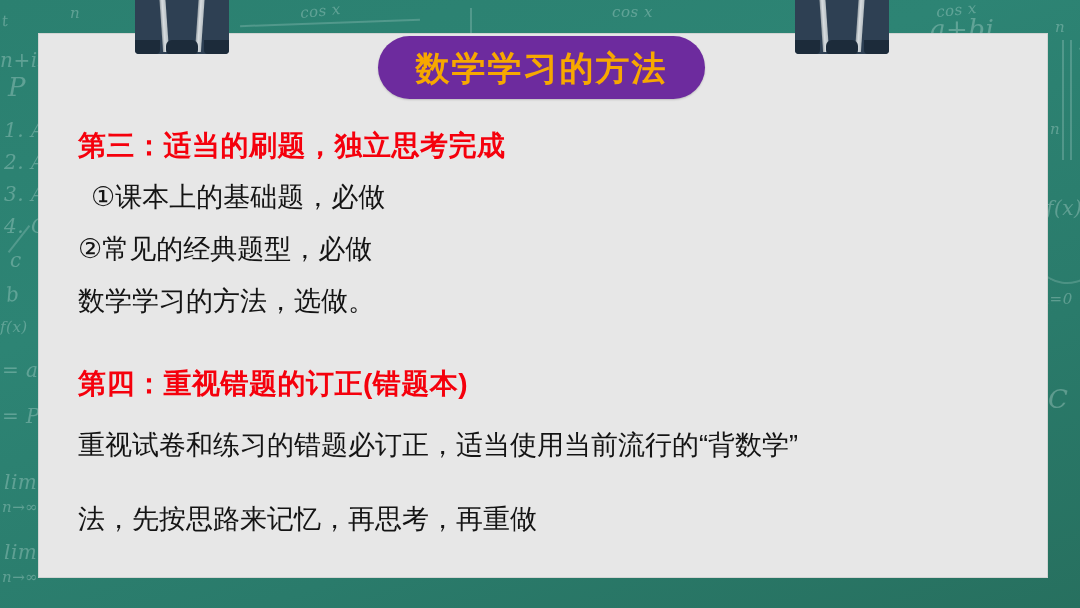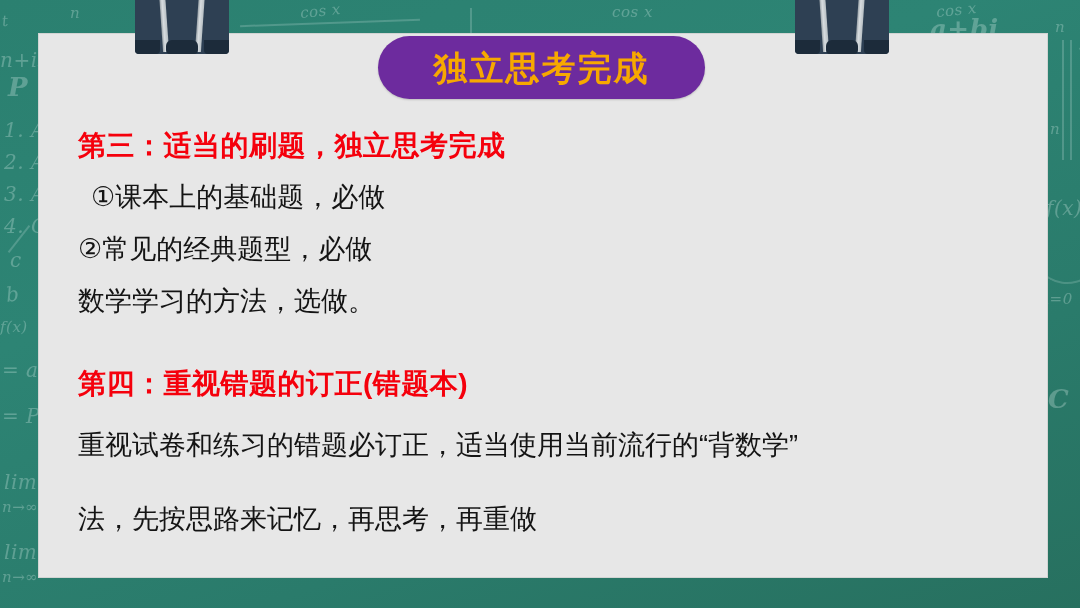--- a/index.html
+++ b/index.html
@@ -37,21 +37,21 @@
     color: rgba(236, 248, 244, 0.30);
     font-family: "DejaVu Serif", "Liberation Serif", serif;
     font-style: italic;
     white-space: nowrap;
     user-select: none;
     letter-spacing: 0.5px;
   }
 
   .chalk.sm { font-size: 15px; }
   .chalk.md { font-size: 20px; }
-  .chalk.lg { font-size: 26px; font-weight: bold; }
+  .chalk.lg { font-size: 26px; }
   .chalk.rot { transform: rotate(-6deg); }
 
   .chalk-line {
     position: absolute;
     background: rgba(236, 248, 244, 0.22);
   }
 
   .chalk-arc {
     position: absolute;
     border: 2px solid rgba(236, 248, 244, 0.20);
@@ -234,21 +234,21 @@
   <div class="clip clip-right">
     <div class="body"></div>
     <div class="strip s1"></div>
     <div class="strip s2"></div>
     <div class="foot f-left"></div>
     <div class="foot f-center"></div>
     <div class="foot f-right"></div>
   </div>
 
   <div class="title-pill">
-    <span class="title-text">独立思考完成</span>
+    <span class="title-text">数学学习的方法</span>
   </div>
 
   <div class="content">
     <div class="heading h3">第三：适当的刷题，独立思考完成</div>
 
     <div class="para i1">①课本上的基础题，必做</div>
     <div class="para i2">②常见的经典题型，必做</div>
     <div class="para i3">数学学习的方法，选做。</div>
 
     <div class="heading h4">第四：重视错题的订正(错题本)</div>

